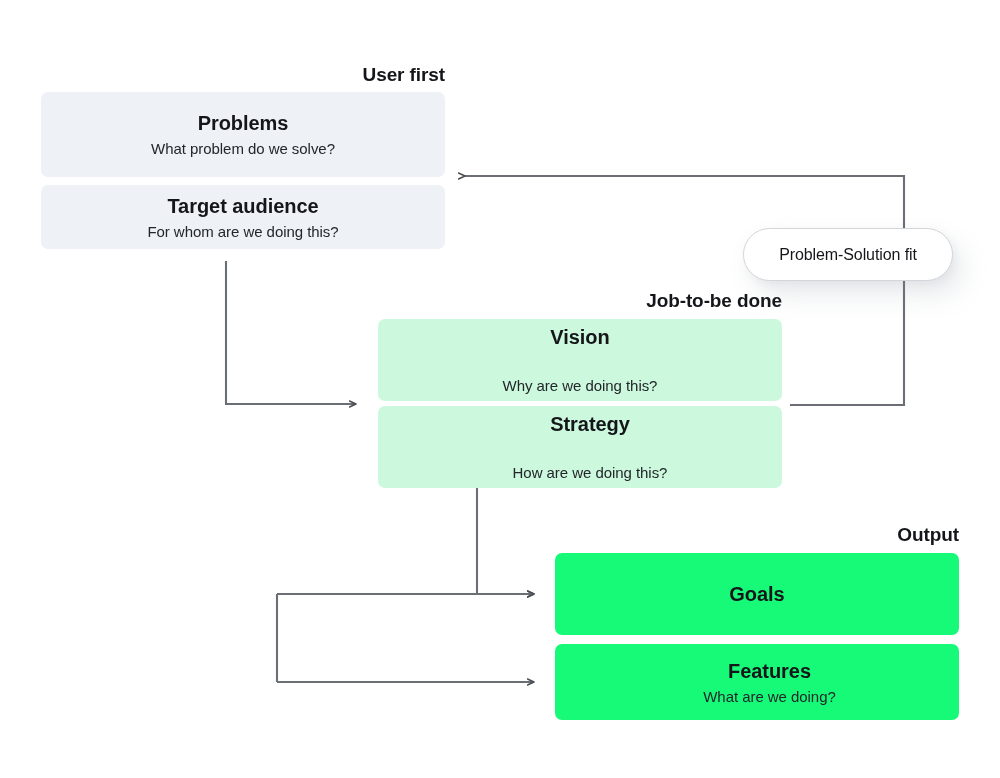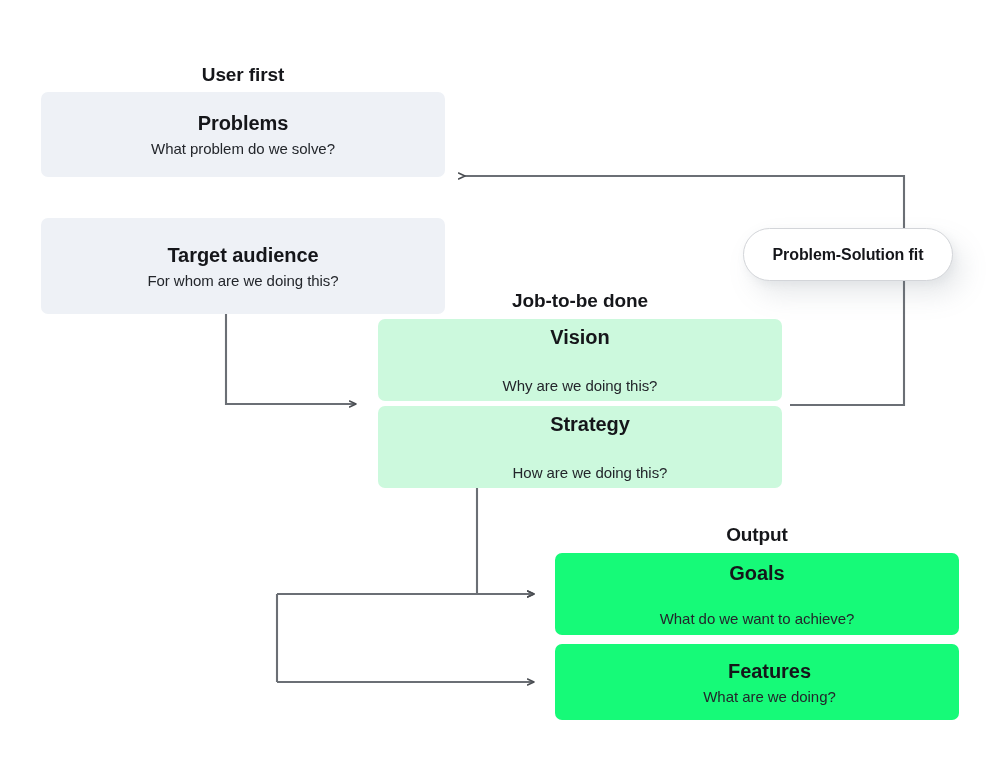--- a/index.html
+++ b/index.html
@@ -31,21 +31,21 @@
 
   
   .group-title {
     position: absolute;
     z-index: 3;
     font-size: 19px;
     font-weight: 700;
     color: #15161a;
     letter-spacing: -0.1px;
     white-space: nowrap;
-    text-align: center;
+    text-align: right;
   }
 
   
   .card {
     position: absolute;
     z-index: 3;
     border-radius: 7px;
     display: flex;
     flex-direction: column;
     align-items: center;
@@ -81,21 +81,21 @@
     border-radius: 40px;
     display: flex;
     align-items: center;
     justify-content: center;
     box-sizing: border-box;
     box-shadow: 10px 14px 26px rgba(120,128,140,0.17),
                 2px 3px 8px rgba(120,128,140,0.09);
   }
   .pill .pill-label {
     font-size: 16px;
-    font-weight: 700;
+    font-weight: 400;
     color: #15161a;
     letter-spacing: -0.1px;
     white-space: nowrap;
   }
 </style>
 </head>
 <body>
 
 <div id="canvas">
 
@@ -123,42 +123,41 @@
     </g>
   </svg>
 
   <div class="group-title" style="left:41px; top:64px; width:404px;">User first</div>
 
   <div class="card tone-grey" style="left:41px; top:92px; width:404px; height:85px;">
     <div class="card-title">Problems</div>
     <div class="card-sub">What problem do we solve?</div>
   </div>
 
-  <div class="card tone-grey" style="left:41px; top:185px; width:404px; height:96px;margin-top:33px;">
+  <div class="card tone-grey" style="left:41px; top:185px; width:404px; height:64px;">
     <div class="card-title">Target audience</div>
     <div class="card-sub">For whom are we doing this?</div>
   </div>
 
   <div class="group-title" style="left:378px; top:290px; width:404px;">Job-to-be done</div>
 
   <div class="card tone-mint" style="left:378px; top:319px; width:404px; height:82px;">
     <div class="card-title">Vision</div>
     <div class="card-sub">Why are we doing this?</div>
   </div>
 
   <div class="card tone-mint" style="left:378px; top:406px; width:404px; height:82px;padding-left:30px;">
     <div class="card-title">Strategy</div>
     <div class="card-sub">How are we doing this?</div>
   </div>
 
   <div class="group-title" style="left:555px; top:524px; width:404px;">Output</div>
 
   <div class="card tone-green" style="left:555px; top:553px; width:404px; height:82px;gap:20px;">
     <div class="card-title">Goals</div>
-    <div class="card-sub">What do we want to achieve?</div>
   </div>
 
   <div class="card tone-green" style="left:555px; top:644px; width:404px; height:76px;padding-left:35px;">
     <div class="card-title">Features</div>
     <div class="card-sub">What are we doing?</div>
   </div>
 
   <div class="pill" style="left:743px; top:228px; width:210px; height:53px;">
     <span class="pill-label">Problem-Solution fit</span>
   </div>

